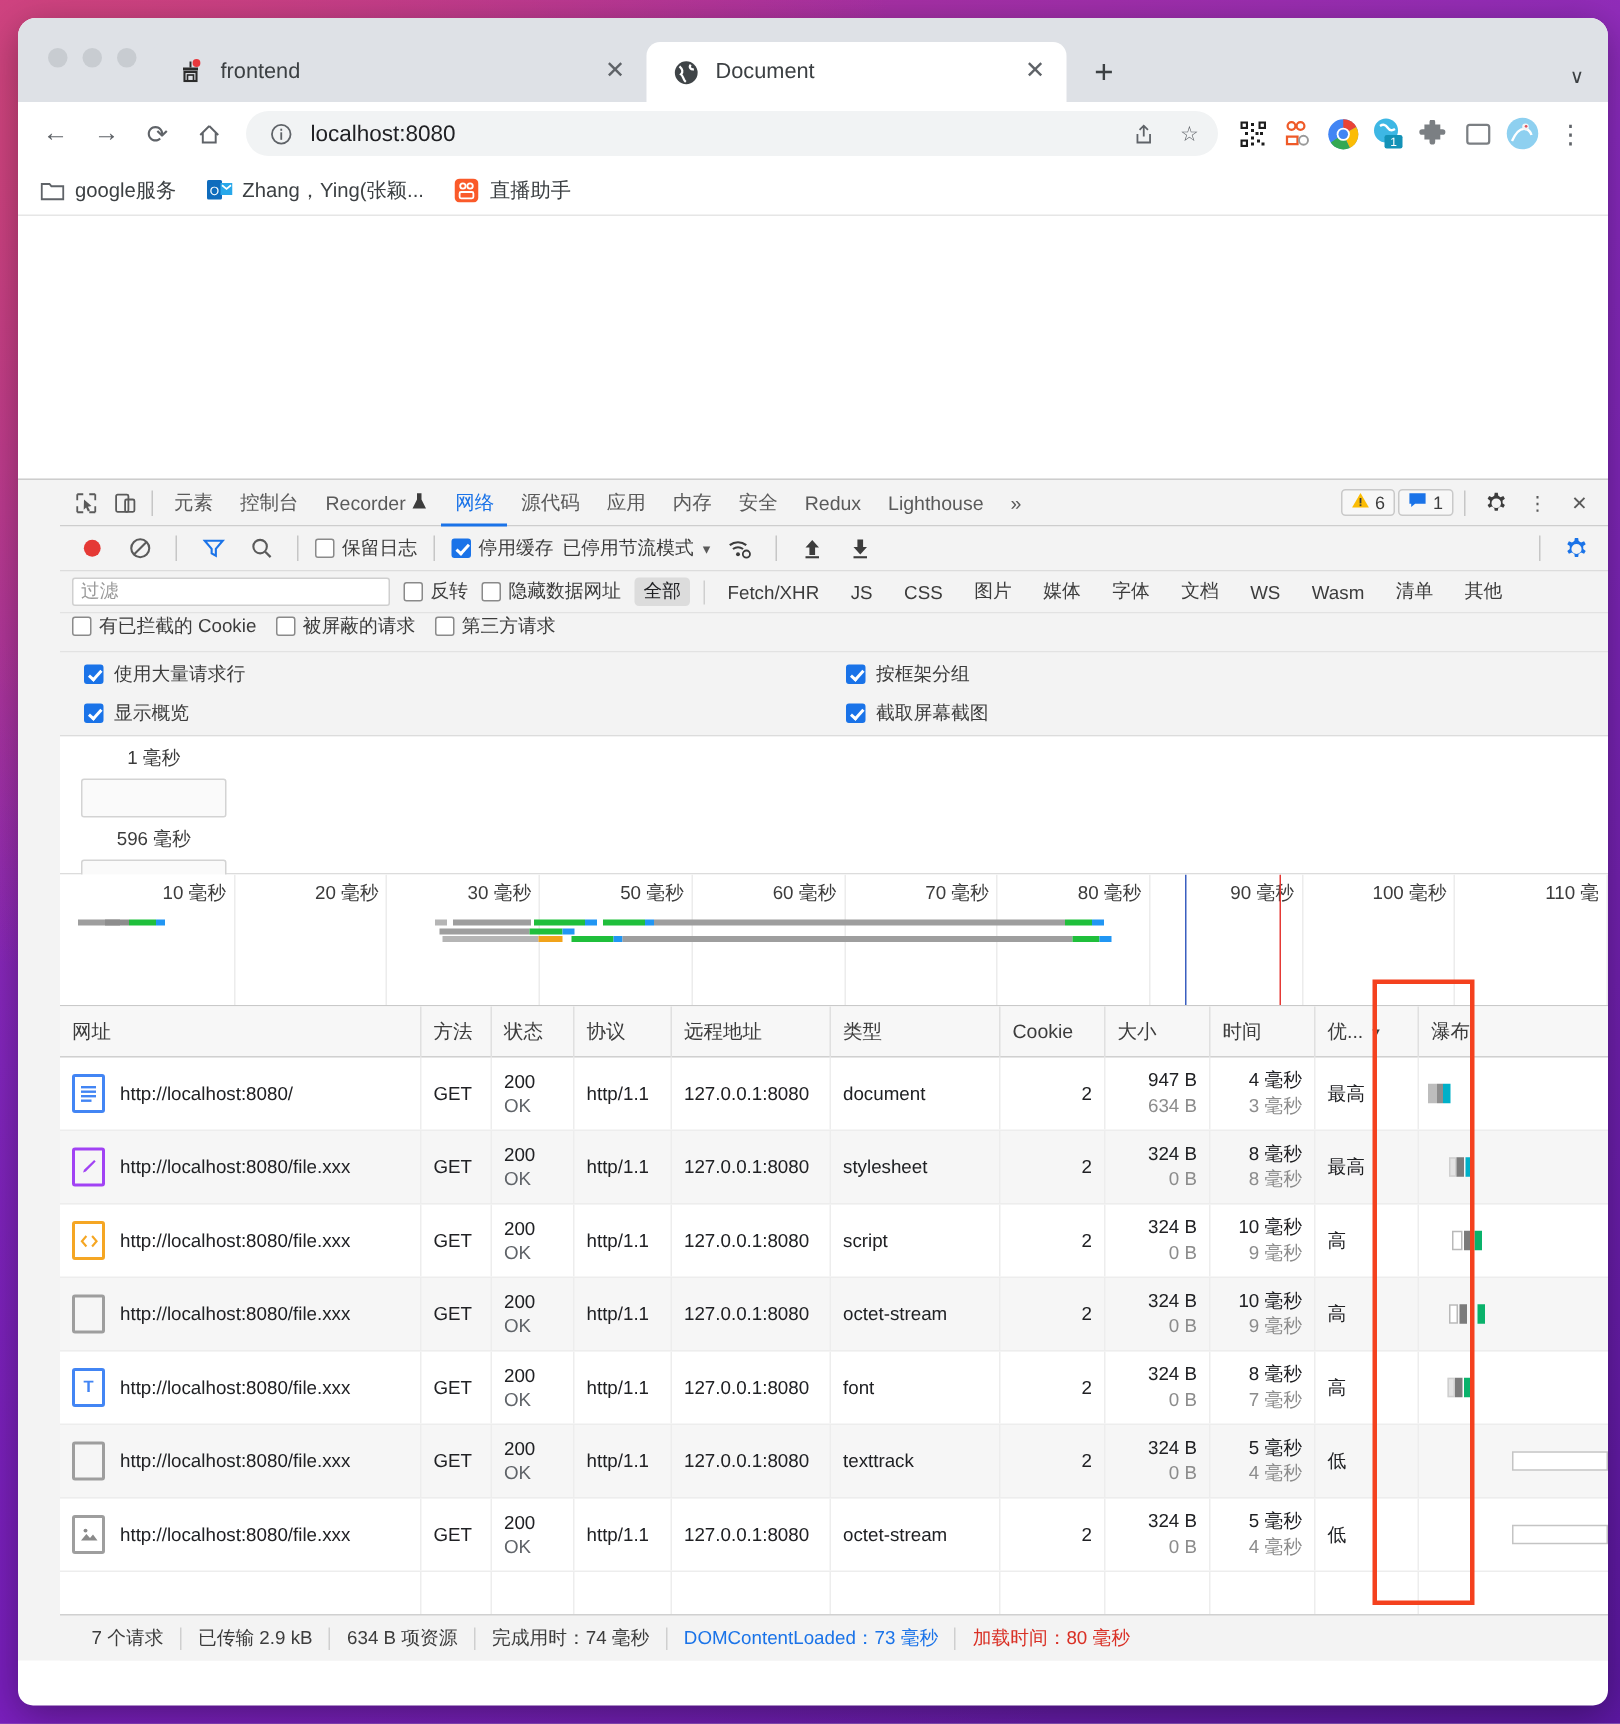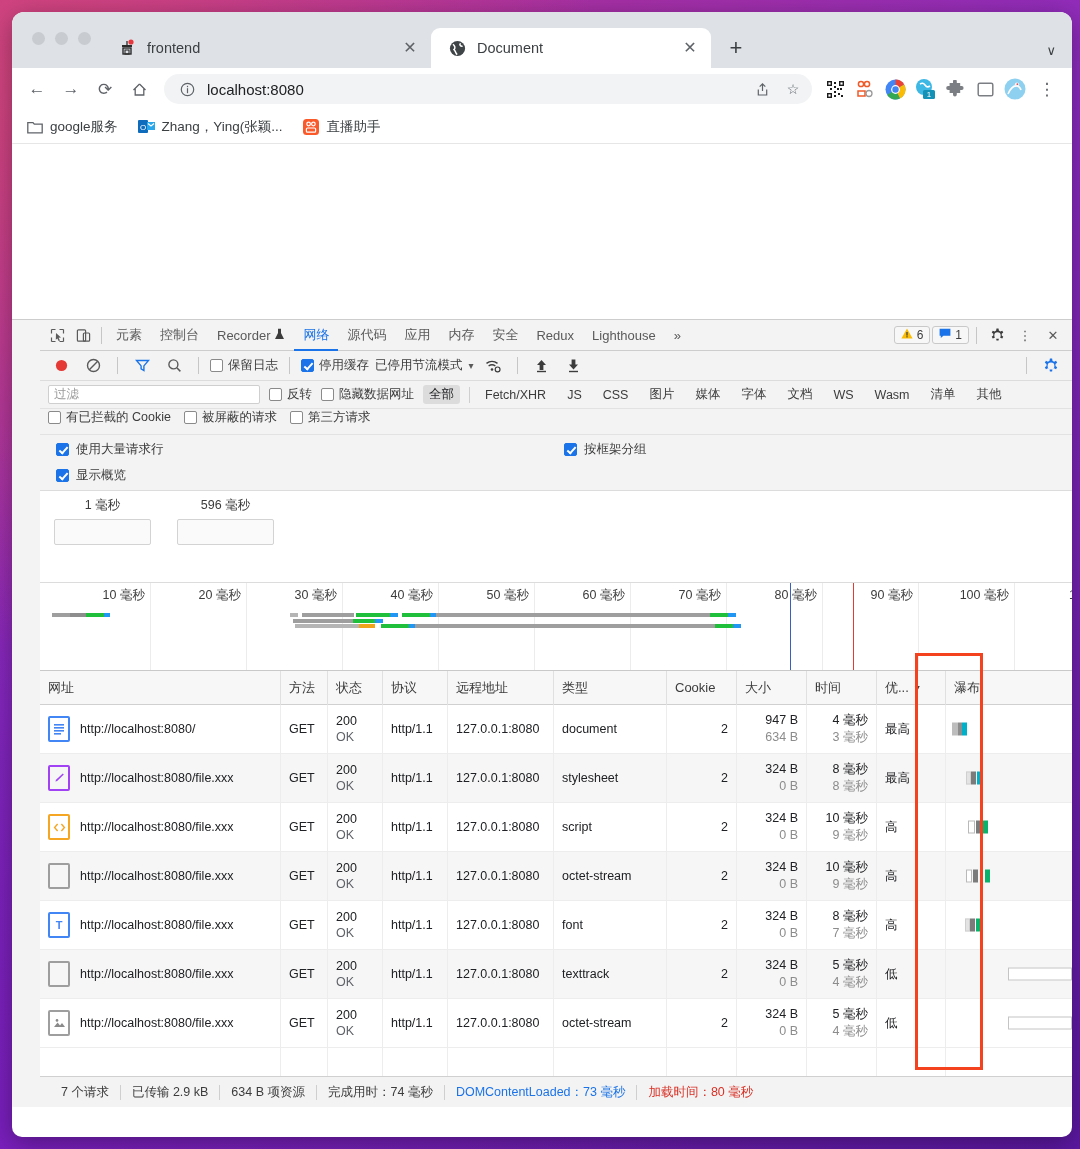--- a/index.html
+++ b/index.html
@@ -141,21 +141,21 @@
   }
   .dt-bigcheck {
     display:flex; padding:6px 8px; background:#f3f3f3;
     border-bottom:1px solid #dcdcdc; font-size:12.5px; color:#3c3c3c;
   }
   .bc-col { width:50%; display:flex; flex-direction:column; gap:9px; padding-left:8px;}
   .bc-item { display:flex; align-items:center; gap:7px; }
 
   
   .filmstrip { height:92px; background:#fff; border-bottom:1px solid #dcdcdc; padding:6px 0 0 14px; }
-  .frames { display:flex; gap:26px; }
+  .frames { display:flex; gap:6px;flex-direction:column; }
   .frame { width:97px; }
   .frame .t { text-align:center; font-size:12.5px; color:#3c3c3c; padding-bottom:5px;}
   .frame .img { height:26px; background:#fafafa; border:1px solid #d3d3d3; border-radius:2px;}
 
   
   .overview { height:88px; background:#fff; border-bottom:1px solid #c9c9c9; position:relative; overflow:hidden;}
   .ov-ticks { position:absolute; inset:0; display:flex; }
   .ov-tick { flex:1 0 auto; border-right:1px solid #ececec; position:relative; }
   .ov-tick span { position:absolute; right:5px; top:4px; font-size:12.5px; color:#3c3c3c; white-space:nowrap;}
   .ov-bars { position:absolute; left:0; top:28px; width:100%; height:40px;}
@@ -595,20 +595,24 @@
         <label class="bc-item">
           <span class="cb on"></span>
           <span>显示概览</span>
         </label>
       </div>
       <div class="bc-col">
         <label class="bc-item">
           <span class="cb on"></span>
           <span>按框架分组</span>
         </label>
+        <label class="bc-item">
+          <span class="cb on"></span>
+          <span>截取屏幕截图</span>
+        </label>
       </div>
     </div>
 
     <div class="filmstrip">
       <div class="frames">
         <div class="frame">
           <div class="t">1 毫秒</div>
           <div class="img"></div>
         </div>
         <div class="frame">
@@ -621,23 +625,20 @@
     <div class="overview">
       <div class="ov-ticks">
         <div class="ov-tick" style="width:111px">
             <span>10 毫秒</span>
           </div>
         <div class="ov-tick" style="width:96px">
             <span>20 毫秒</span>
           </div>
         <div class="ov-tick" style="width:96px">
             <span>30 毫秒</span>
-          </div>
-        <div class="ov-tick" style="width:96px">
-            <span>40 毫秒</span>
           </div>
         <div class="ov-tick" style="width:96px">
             <span>50 毫秒</span>
           </div>
         <div class="ov-tick" style="width:96px">
             <span>60 毫秒</span>
           </div>
         <div class="ov-tick" style="width:96px">
             <span>70 毫秒</span>
           </div>

